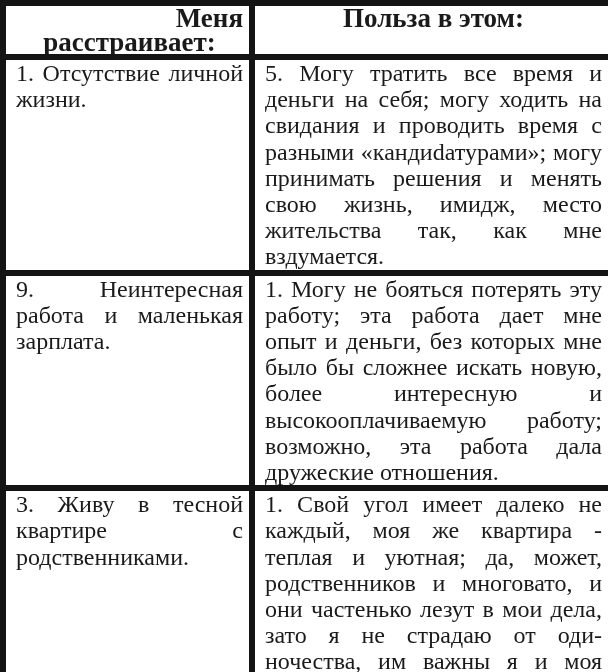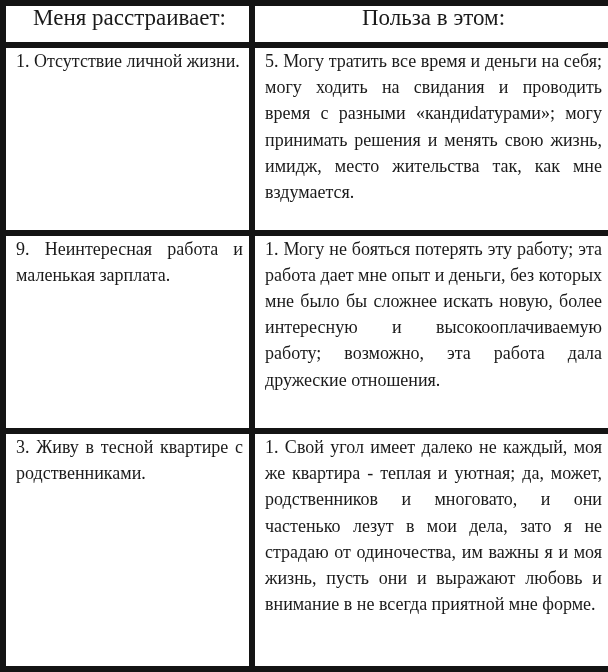--- a/index.html
+++ b/index.html
@@ -10,32 +10,32 @@
       box-sizing: border-box;
       border-collapse: collapse;
       table-layout: fixed;
       font-family: "Liberation Serif", "DejaVu Serif", serif;
       color: #1a1a1a;
     }
     .tbl td, .tbl th {
       border: 6px solid #141414;
       vertical-align: top;
       padding: 0 6px 0 10px;
-      font-size: 18px;
+      font-size: 24px;
       line-height: 26.2px;
       text-align: justify;
       text-align-last: left;
       hyphens: manual;
       overflow: hidden;
     }
     .tbl th {
-      font-weight: normal;
-      text-align: left;
+      font-weight: bold;
+      text-align: right;
       text-align-last: center;
-      font-size: 23px;
+      font-size: 27px;
       line-height: 24px;
       padding-top: 0;
       height: 36px;
     }
     col.c1 { width: 249px; }
     col.c2 { width: 359px; }
     tr.r1 td { height: 180px; }
     tr.r2 td { height: 191px; }
     tr.r3 td { height: 230px; font-family: Liberation Serif, serif; }
     .cell-text { display: block; }

